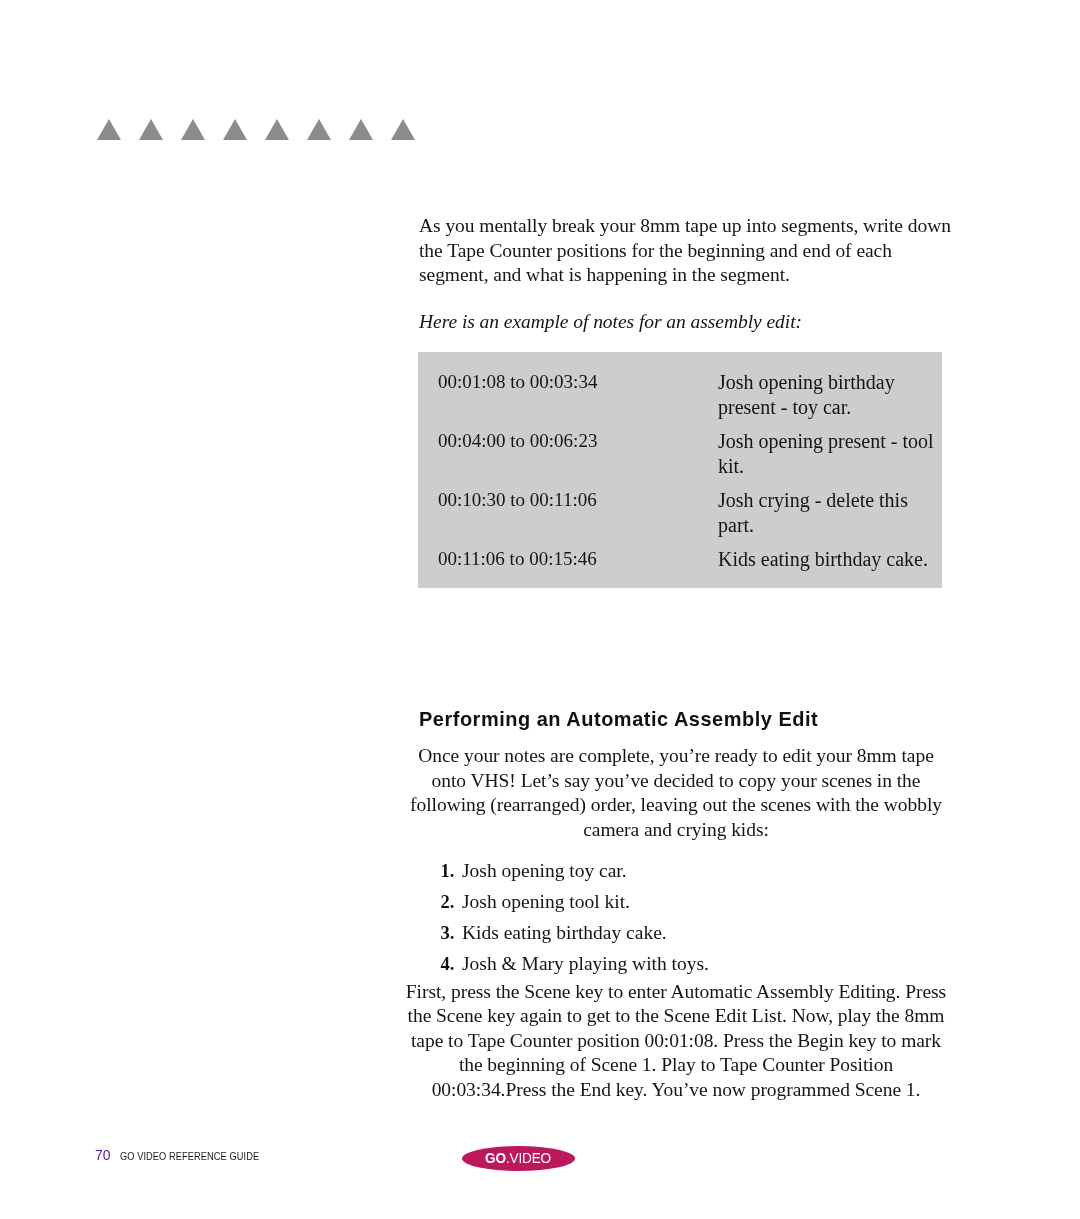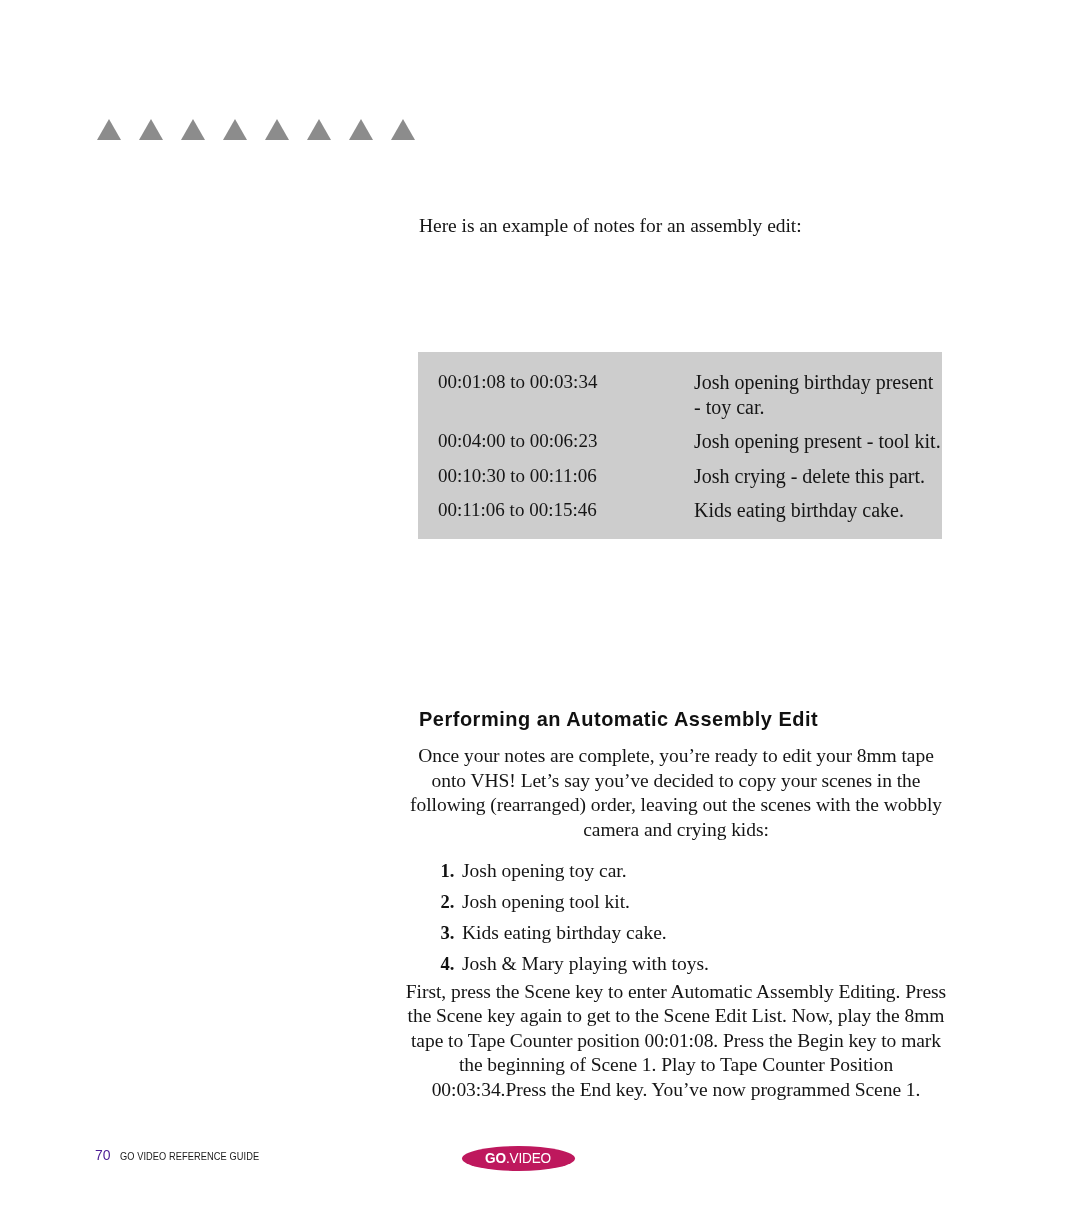--- a/index.html
+++ b/index.html
@@ -48,37 +48,39 @@
 
   p.body-text {
     margin: 0;
     font-size: 19.5px;
     line-height: 24.6px;
     letter-spacing: -0.05px;
     color: #151515;
   }
   p.body-text + p.body-text {
     margin-top: 22px;
+    font-style: italic;
   }
 
   
   .notes-table {
     position: absolute;
     left: 418px;
     top: 352px;
     width: 524px;
     background: #cdcdcd;
     padding: 18px 0 16px 0;
     box-sizing: border-box;
   }
   .notes-row {
     display: flex;
     align-items: flex-start;
     padding: 0 0 0 20px;
     margin-bottom: 10px;
+    gap: 24px;
   }
   .notes-row:last-child {
     margin-bottom: 0;
   }
   .notes-time {
     width: 256px;
     flex: 0 0 256px;
     font-size: 19px;
     line-height: 24.5px;
     color: #151515;
@@ -212,20 +214,21 @@
       <div class="triangle" style="border-bottom-color: rgb(140, 140, 140);"></div>
       <div class="triangle" style="border-bottom-color: rgb(140, 140, 140);"></div>
       <div class="triangle" style="border-bottom-color: rgb(140, 140, 140);"></div>
       <div class="triangle" style="border-bottom-color: rgb(140, 140, 140);"></div>
       <div class="triangle" style="border-bottom-color: rgb(140, 140, 140);"></div>
       <div class="triangle" style="border-bottom-color: rgb(140, 140, 140);"></div>
       <div class="triangle" style="border-bottom-color: rgb(140, 140, 140);"></div>
     </div>
 
   <div class="content">
+    <p class="body-text">As you mentally break your 8mm tape up into segments, write down the Tape Counter positions for the beginning and end of each segment, and what is happening in the segment.</p>
     <p class="body-text">Here is an example of notes for an assembly edit:</p>
   </div>
 
   <div class="notes-table" style="background: rgb(205, 205, 205);">
       <div class="notes-row">
         <div class="notes-time">00:01:08 to 00:03:34</div>
         <div class="notes-desc">Josh opening birthday present - toy car.</div>
       </div>
       <div class="notes-row">
         <div class="notes-time">00:04:00 to 00:06:23</div>

